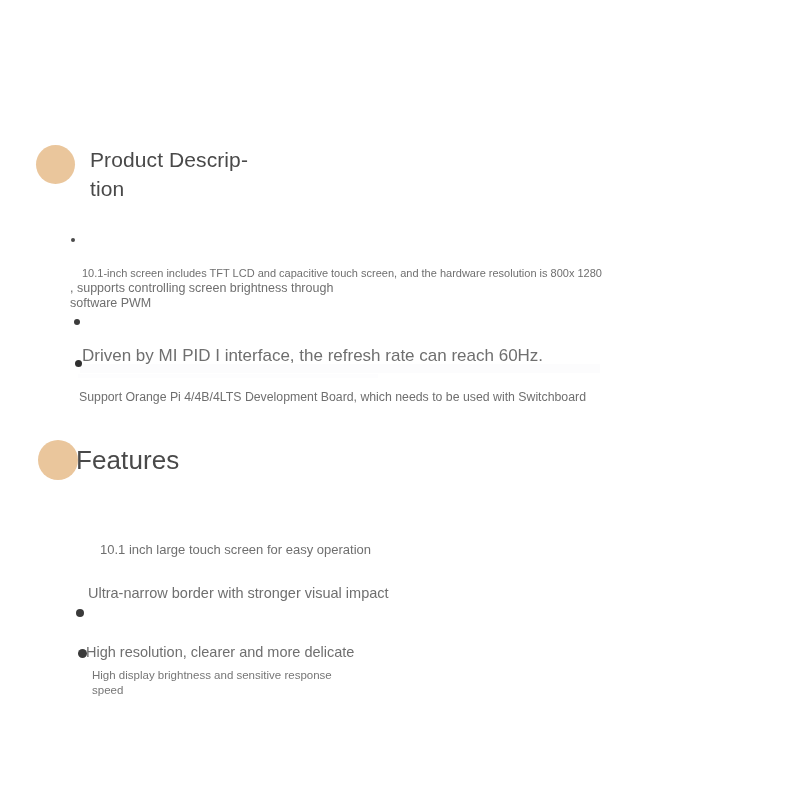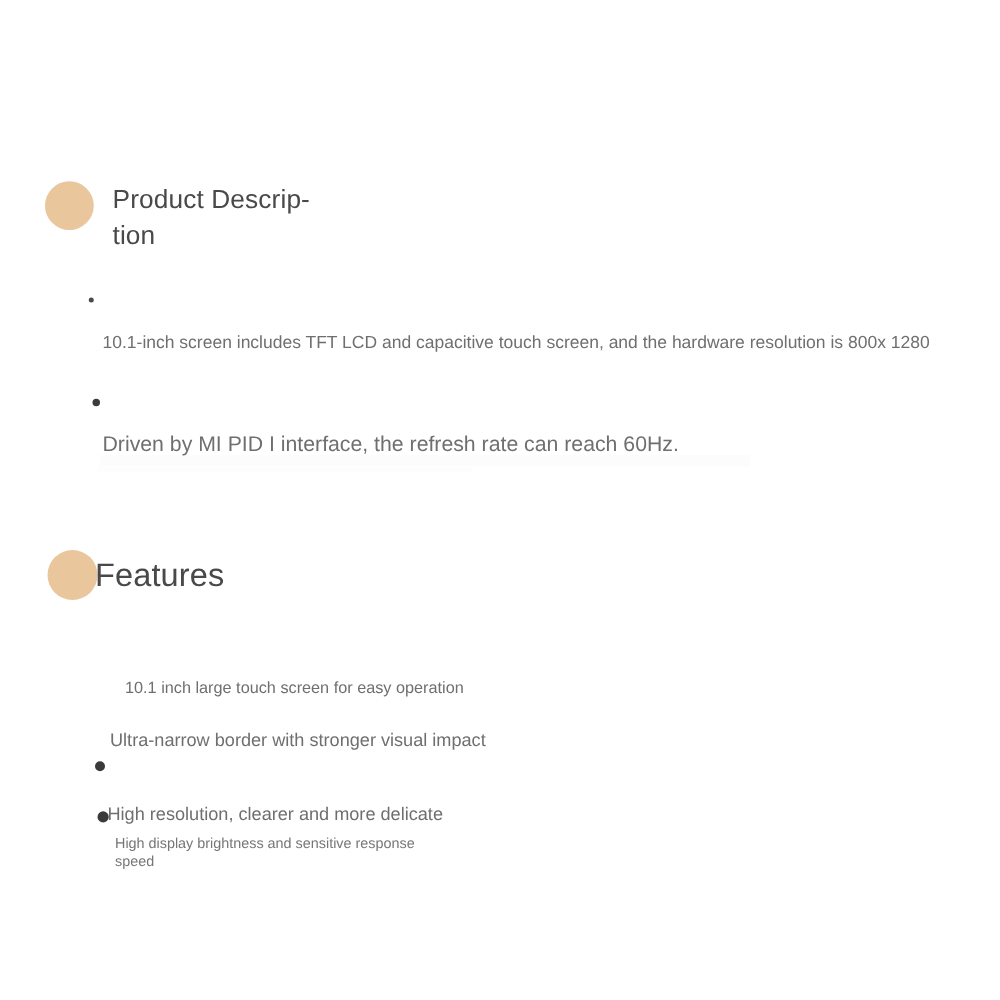--- a/index.html
+++ b/index.html
@@ -84,21 +84,21 @@
     position: absolute;
     border-radius: 50%;
     background: #4a4a4a;
   }
   .item .txt {
     display: block;
   }
 
   
   
-  #d-item-0 { left: 70px; top: 231px; width: 700px; font-size: 14px; line-height: 17px; }
+  #d-item-0 { left: 70px; top: 231px; width: 700px; font-size: 11px; line-height: 17px; }
   #d-item-0 .bullet { left: 1px; top: 7px; width: 4px; height: 4px; }
   #d-item-0 .txt { margin-left: 12px; }
 
   
   #d-item-1 { left: 70px; top: 266px; width: 480px; font-size: 12.5px; line-height: 15px; }
   #d-item-1 .txt { margin-left: 0px; }
 
   
   #d-item-2 { left: 74px; top: 313px; width: 620px; font-size: 17px; line-height: 17px; }
   #d-item-2 .bullet { left: 0px; top: 6px; width: 6px; height: 6px; background: #3c3c3c; }
@@ -140,26 +140,34 @@
     <div class="head-circle"></div>
     <div class="head-title">Product Descrip-
 tion</div>
   </div>
 
   <div class="item" id="d-item-0">
     <span class="bullet"></span>
     <span class="txt">10.1-inch screen includes TFT LCD and capacitive touch screen, and the hardware resolution is 800x 1280</span>
   </div>
 
+  <div class="item" id="d-item-1">
+    <span class="txt">, supports controlling screen brightness through
+software PWM</span>
+  </div>
 
   <div class="item" id="d-item-2">
     <span class="bullet"></span>
     <span class="txt">Driven by MI PID I interface, the refresh rate can reach 60Hz.</span>
   </div>
 
+  <div class="item" id="d-item-3">
+    <span class="bullet"></span>
+    <span class="txt">Support Orange Pi 4/4B/4LTS Development Board, which needs to be used with Switchboard</span>
+  </div>
 
   <div class="section-head" id="sec-feat">
     <div class="head-circle"></div>
     <div class="head-title">Features</div>
   </div>
 
   <div class="item" id="f-item-0">
     <span class="txt">10.1 inch large touch screen for easy operation</span>
   </div>
 

